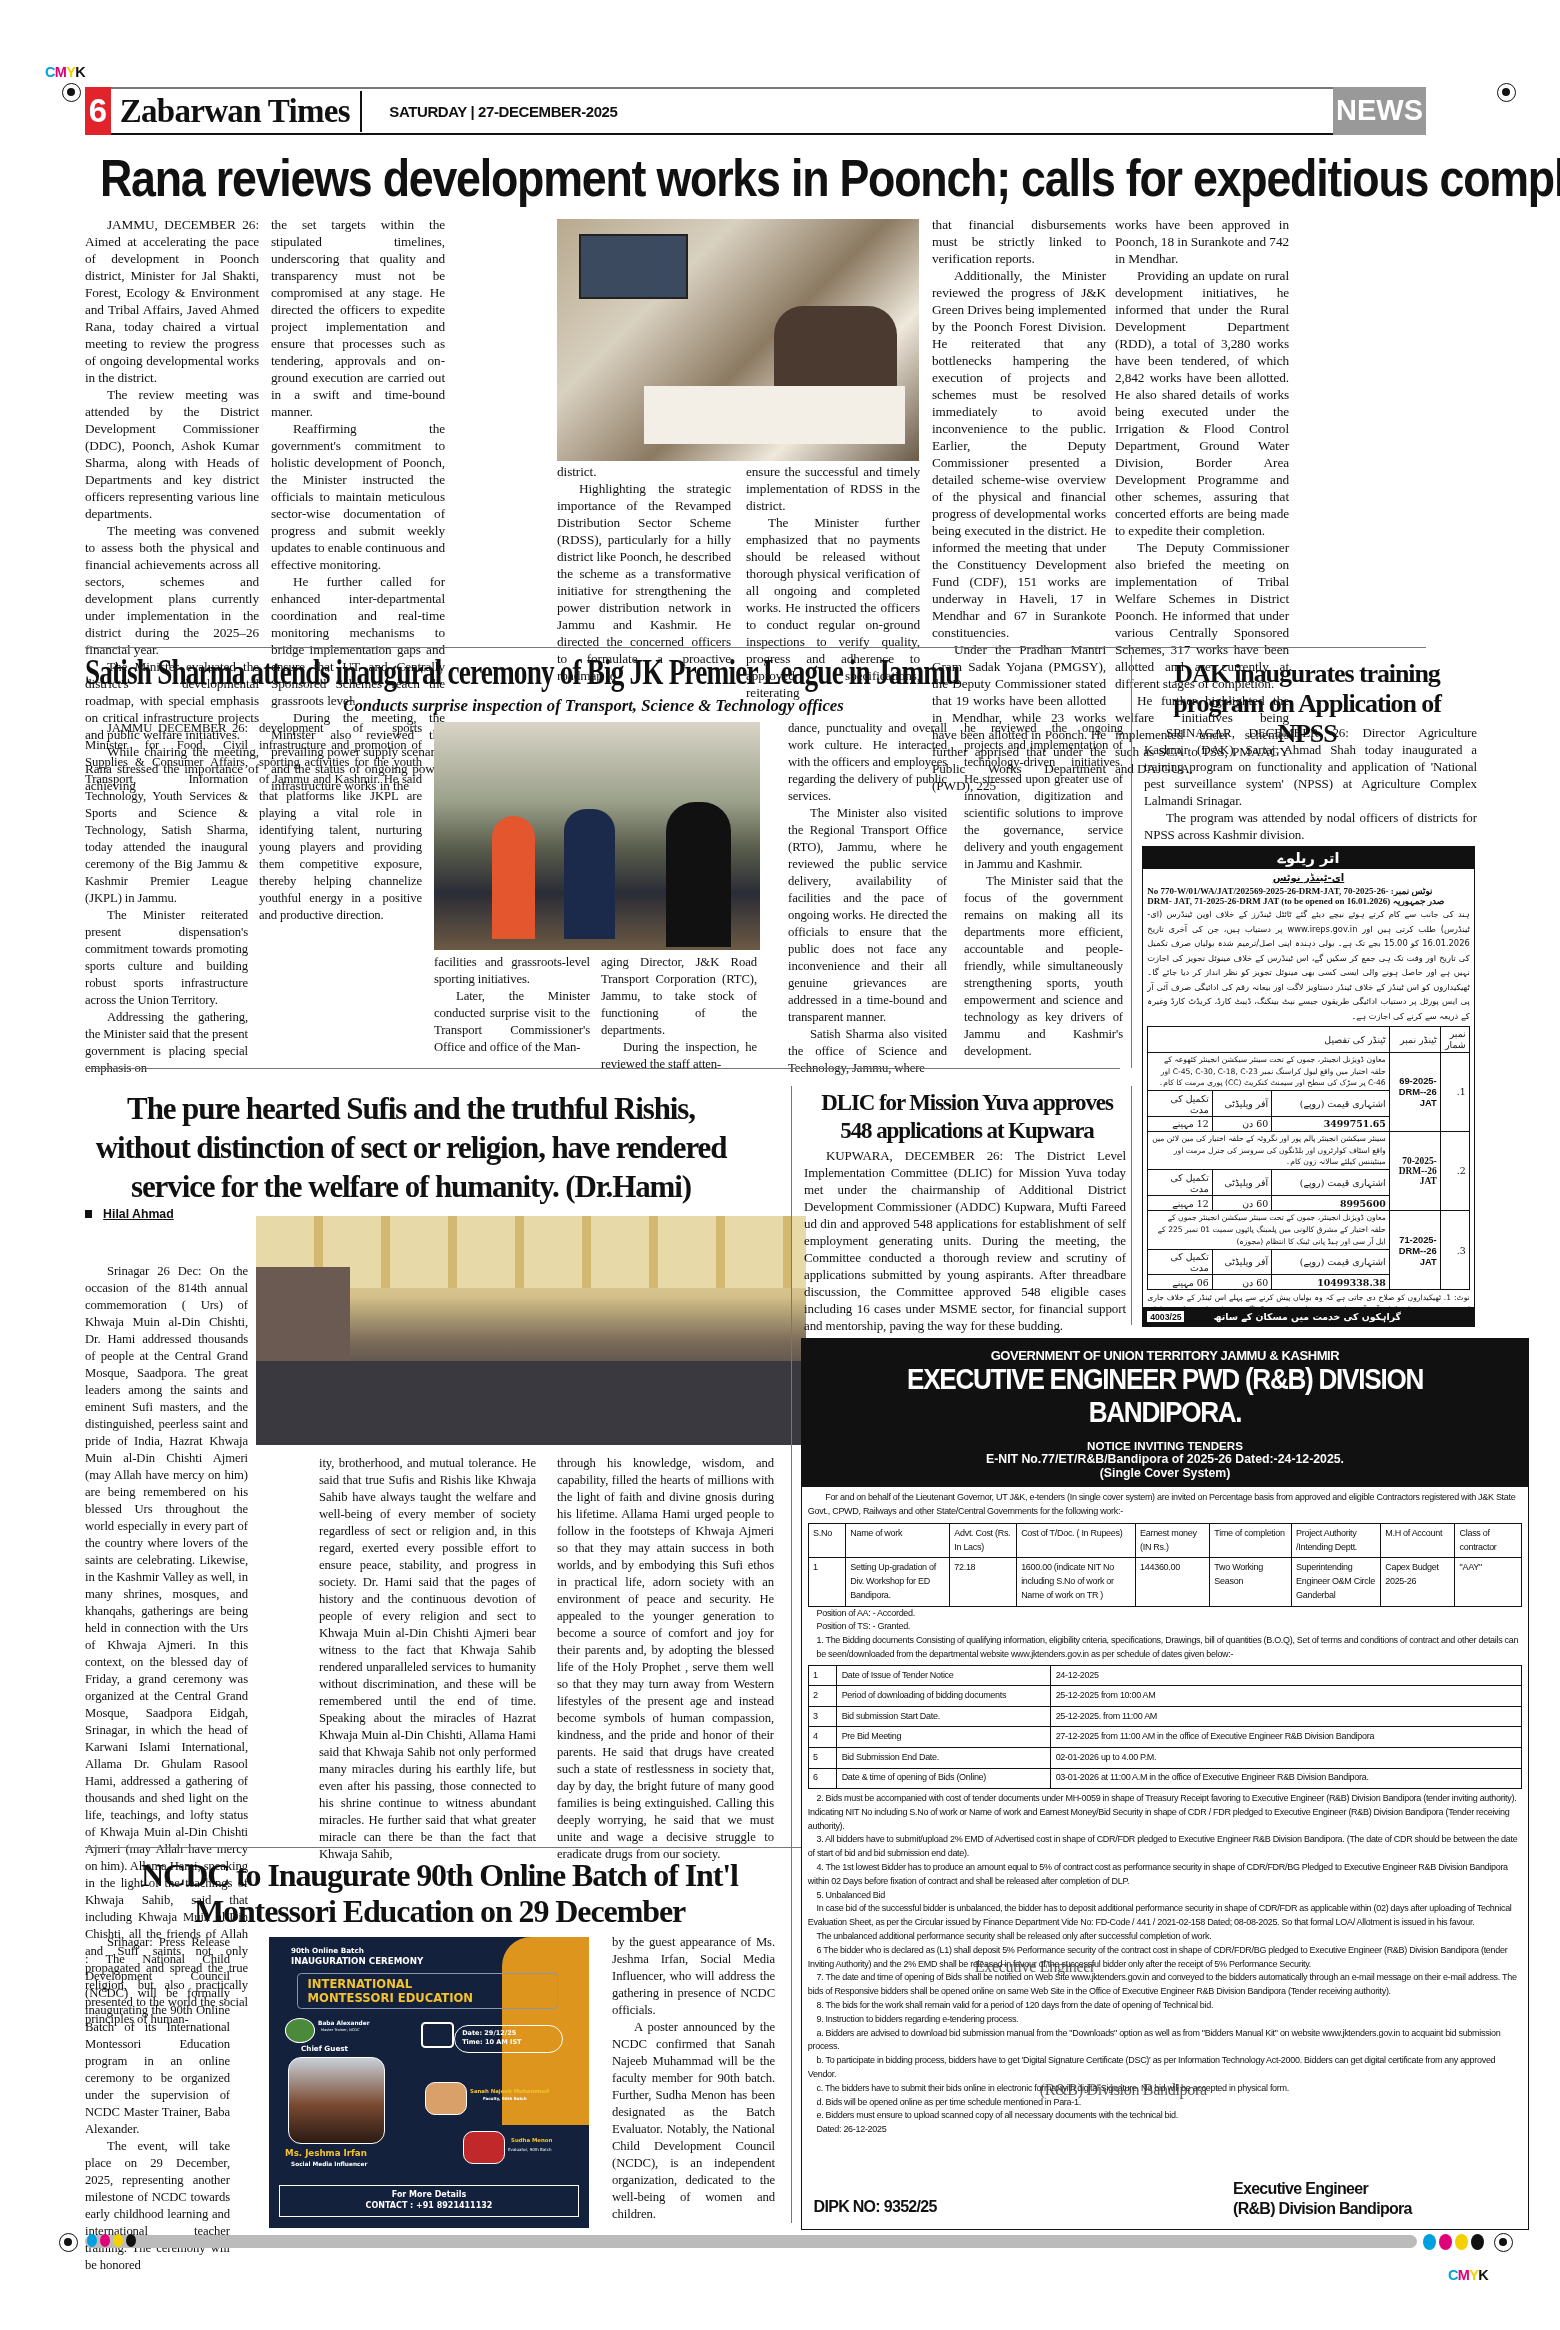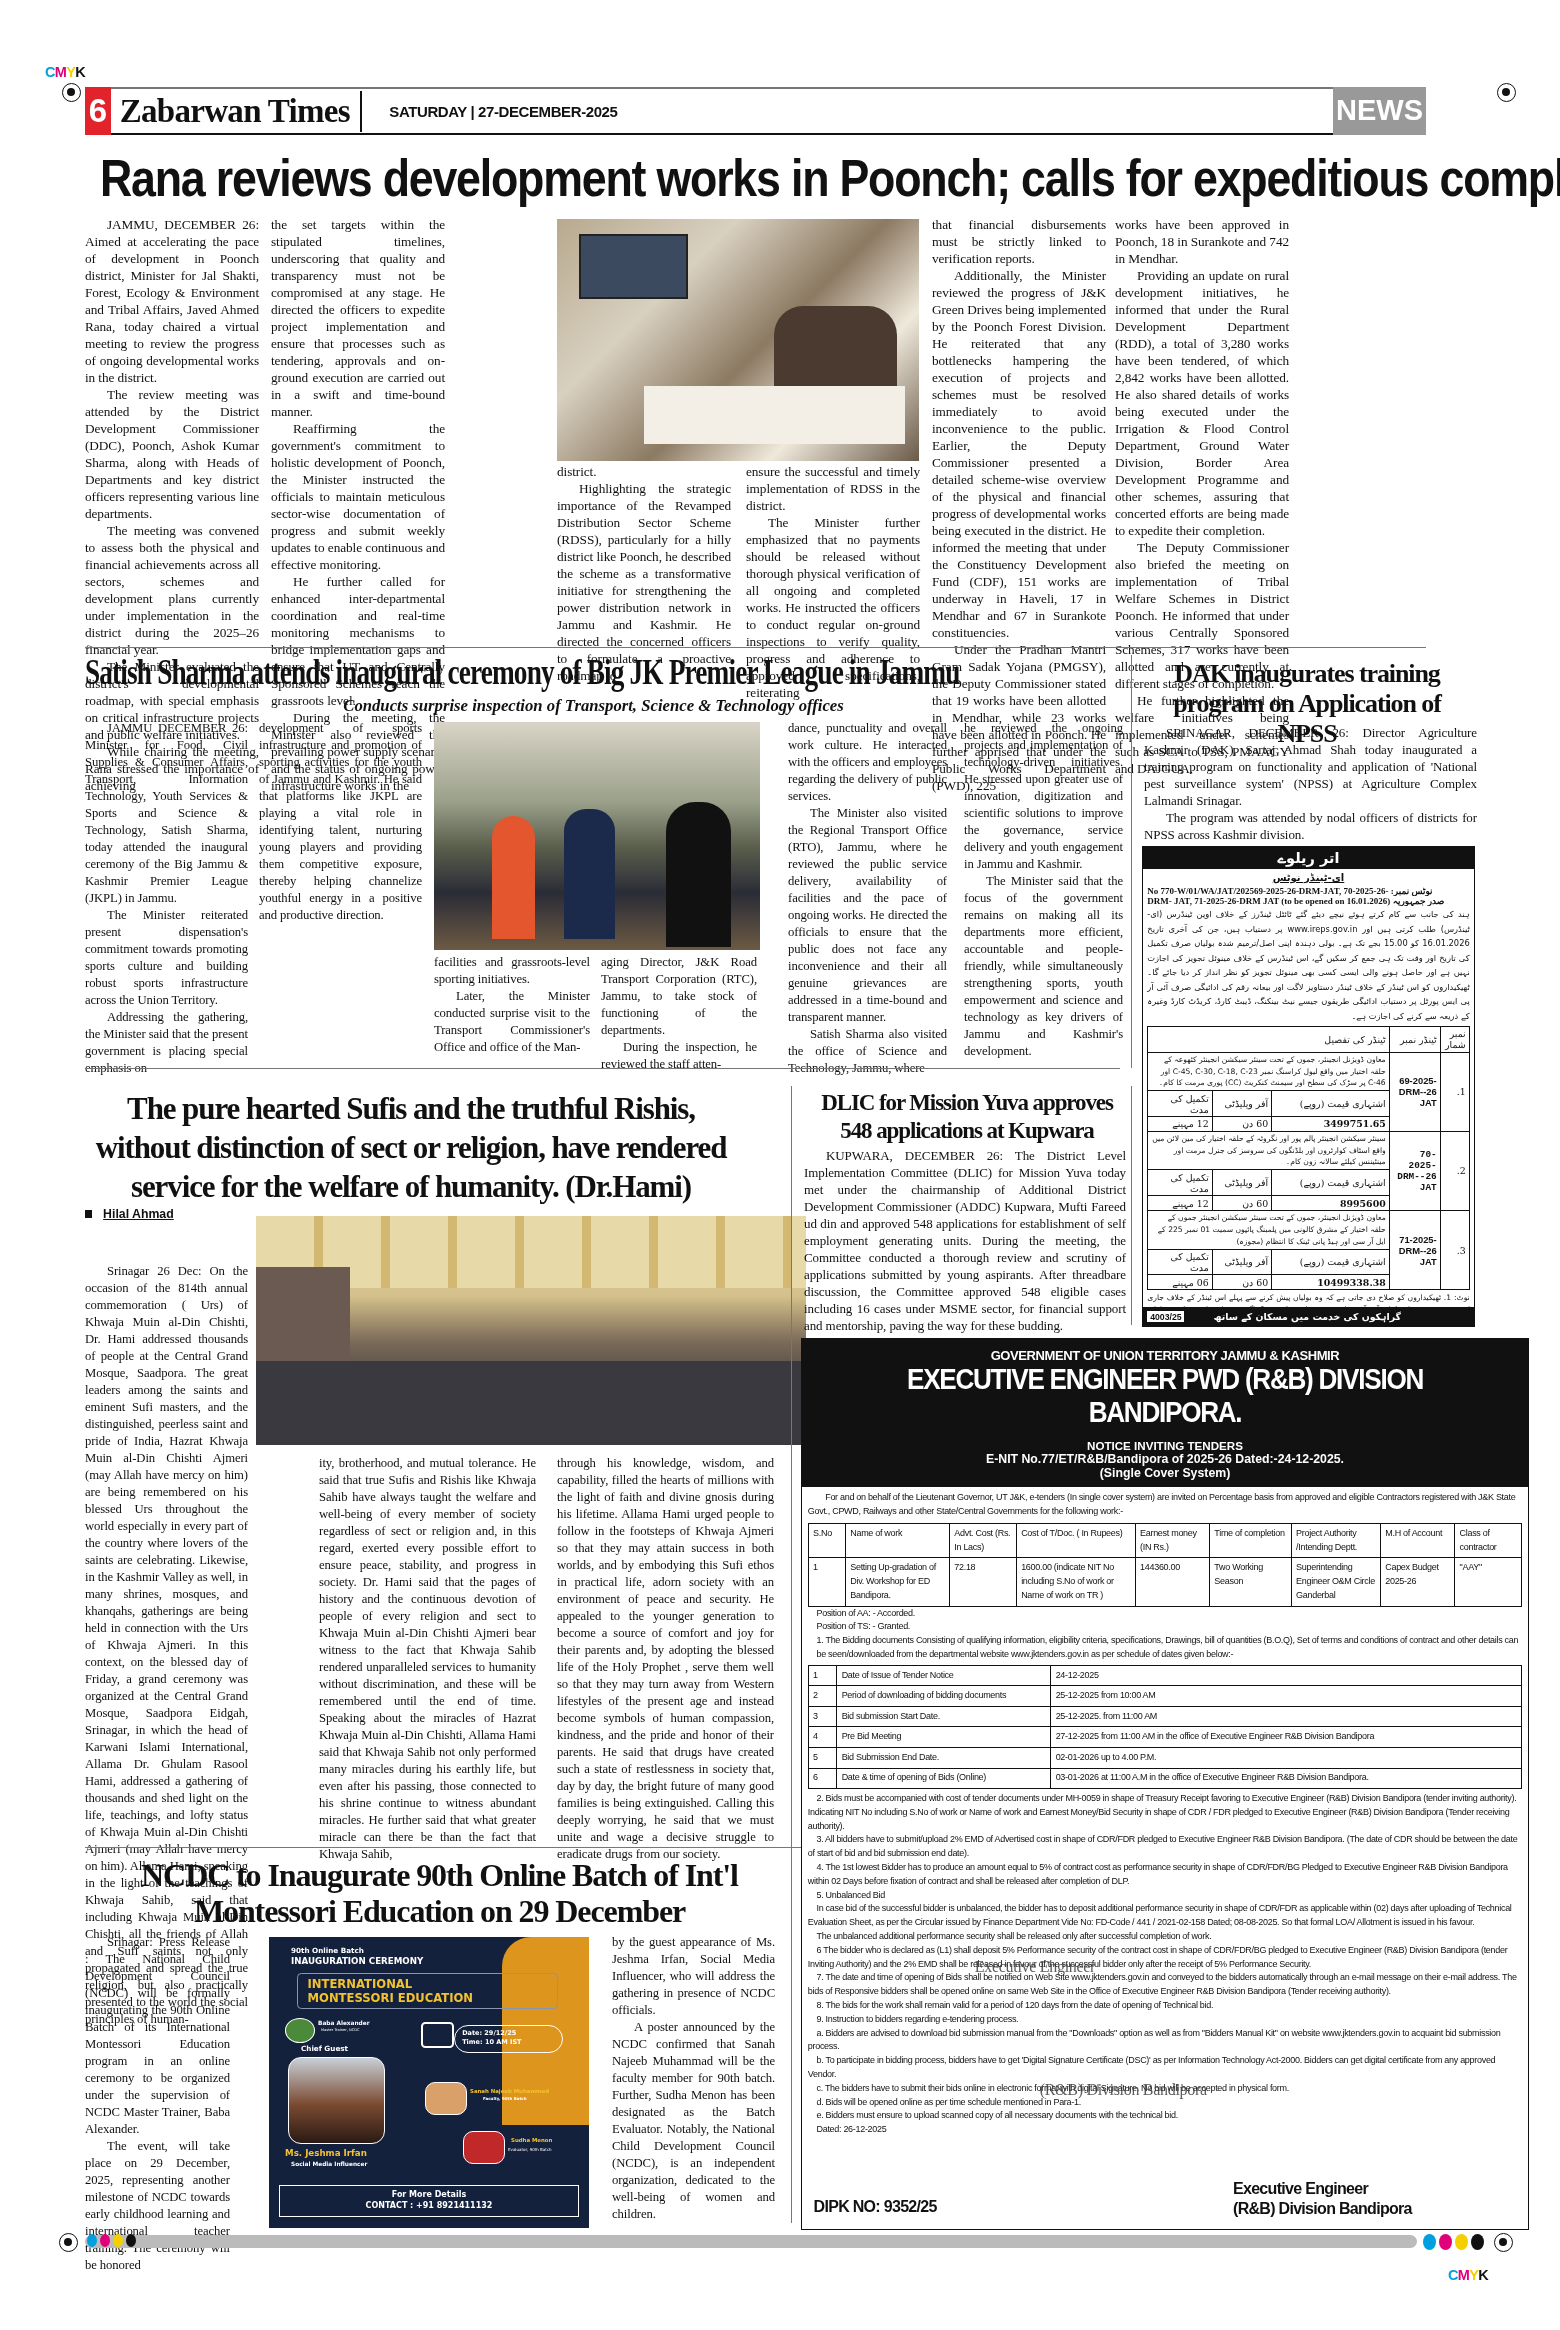--- a/index.html
+++ b/index.html
@@ -148,21 +148,21 @@
           <td>آفر ویلیڈٹی</td>
           <td>تکمیل کی مدت</td>
         </tr>
     <tr>
           <td style="font-weight:bold">3499751.65</td>
           <td>60 دن</td>
           <td>12 مہینے</td>
         </tr>
     <tr>
           <td rowspan="3">2.</td>
-          <td rowspan="3" style="font-weight:bold;font-family:Liberation Mono, monospace">70-2025-26-DRM-JAT</td>
+          <td rowspan="3" style="font-weight:bold;font-family:Liberation Serif, serif">70-2025-26-DRM-JAT</td>
           <td colspan="3" class="urdu" style="font-size:7.6px;line-height:11.6px">سینئر سیکشن انجینئر پالم پور اور نگروٹہ کے حلقہ اختیار کی مین لائن میں واقع اسٹاف کوارٹروں اور بلڈنگوں کی سروسز کی جنرل مرمت اور مینٹیننس کیلئے سالانہ زون کام۔</td>
         </tr>
     <tr>
           <td>اشتہاری قیمت (روپے)</td>
           <td>آفر ویلیڈٹی</td>
           <td>تکمیل کی مدت</td>
         </tr>
     <tr>
           <td style="font-weight:bold">8995600</td>
           <td>60 دن</td>

